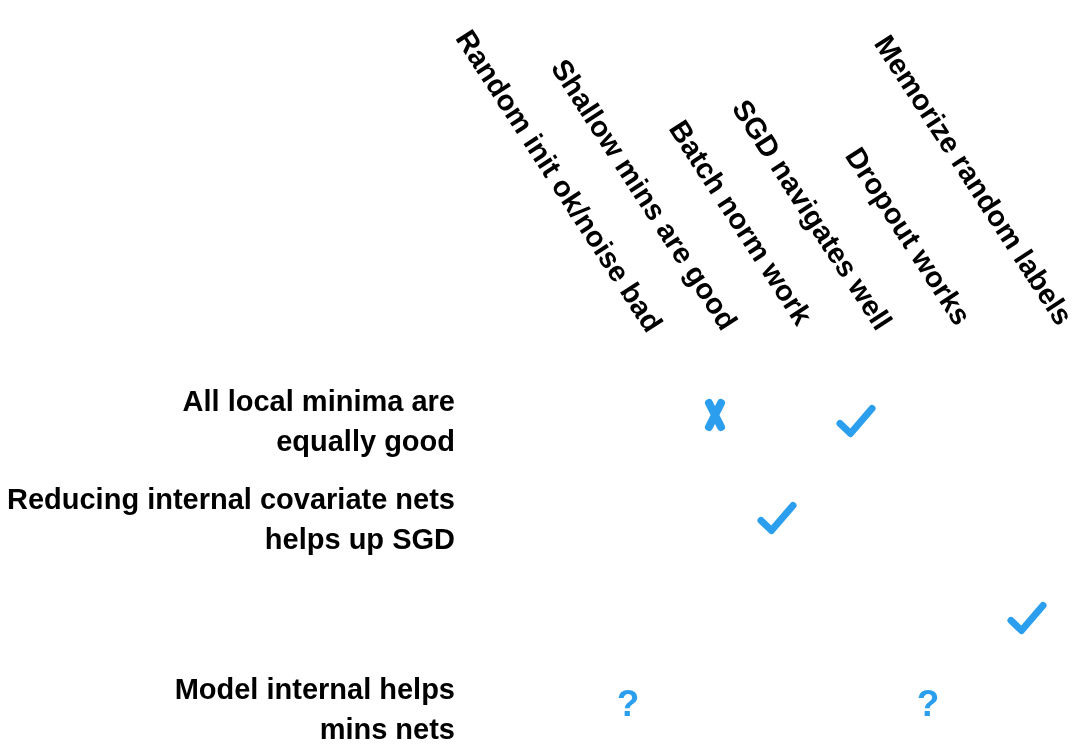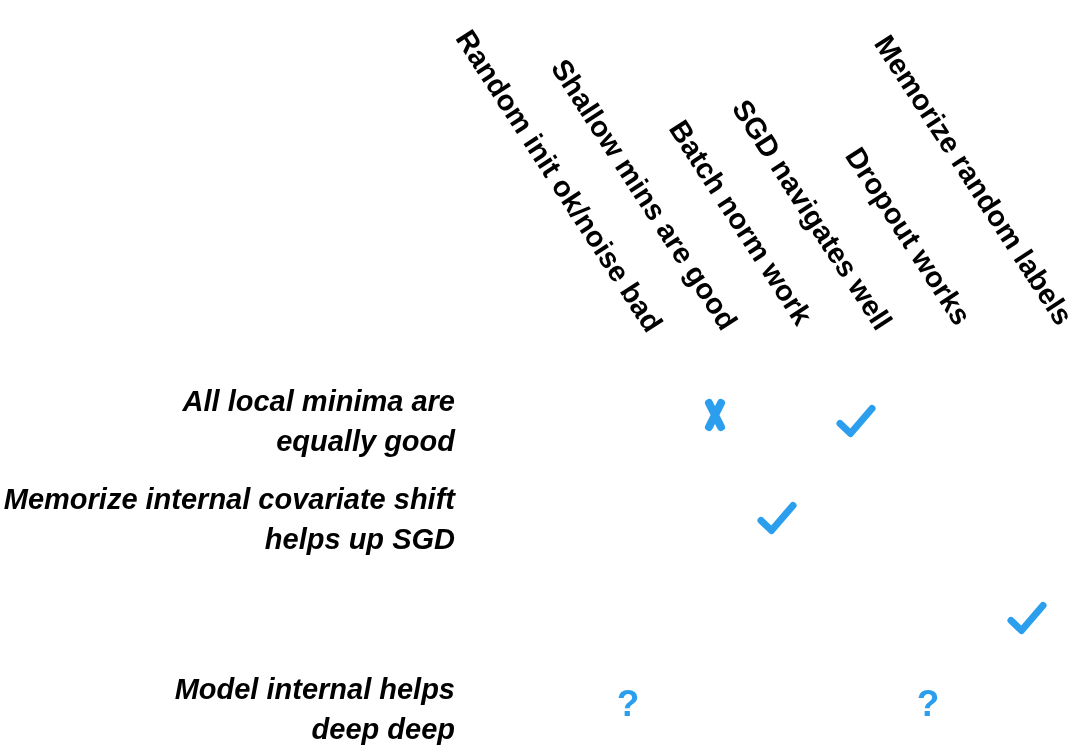--- a/index.html
+++ b/index.html
@@ -34,21 +34,21 @@
   .row-label {
     position: absolute;
     right: 625px;
     font-weight: 700;
     font-size: 29px;
     line-height: 40px;
     color: var(--color-text, #000);
     text-align: right;
     white-space: nowrap;
   }
-  .row-label .line { display: block; font-style: italic; }
+  .row-label .line { display: block; }
   .r1 { top: 381px; }
   .r2 { top: 479px; }
   .r3 { top: 574px; }
   .r4 { top: 669px; }
 
   
   .mark {
     position: absolute;
     color: var(--color-mark_blue, #2B9FEE);
   }
@@ -77,26 +77,26 @@
   <div class="col-label c3">Batch norm work</div>
   <div class="col-label c4">SGD navigates well</div>
   <div class="col-label c5">Dropout works</div>
   <div class="col-label c6">Memorize random labels</div>
 
   <div class="row-label r1">
     <span class="line">All local minima are</span>
     <span class="line">equally good</span>
   </div>
   <div class="row-label r2">
-    <span class="line">Memorize internal covariate shift</span>
+    <span class="line">Reducing internal covariate nets</span>
     <span class="line">helps up SGD</span>
   </div>
   <div class="row-label r4">
     <span class="line">Model internal helps</span>
-    <span class="line">deep deep</span>
+    <span class="line">mins nets</span>
   </div>
 
   <div class="mark m-cross-r1c2">
     <svg width="24" height="36" viewBox="0 0 24 36">
       <path d="M6 6 L18 30 M18 6 L6 30" fill="none" stroke="currentColor" stroke-width="8" stroke-linecap="round"></path>
     </svg>
   </div>
 
   <div class="mark m-check-r1c4">
     <svg width="40" height="34" viewBox="0 0 40 34">

